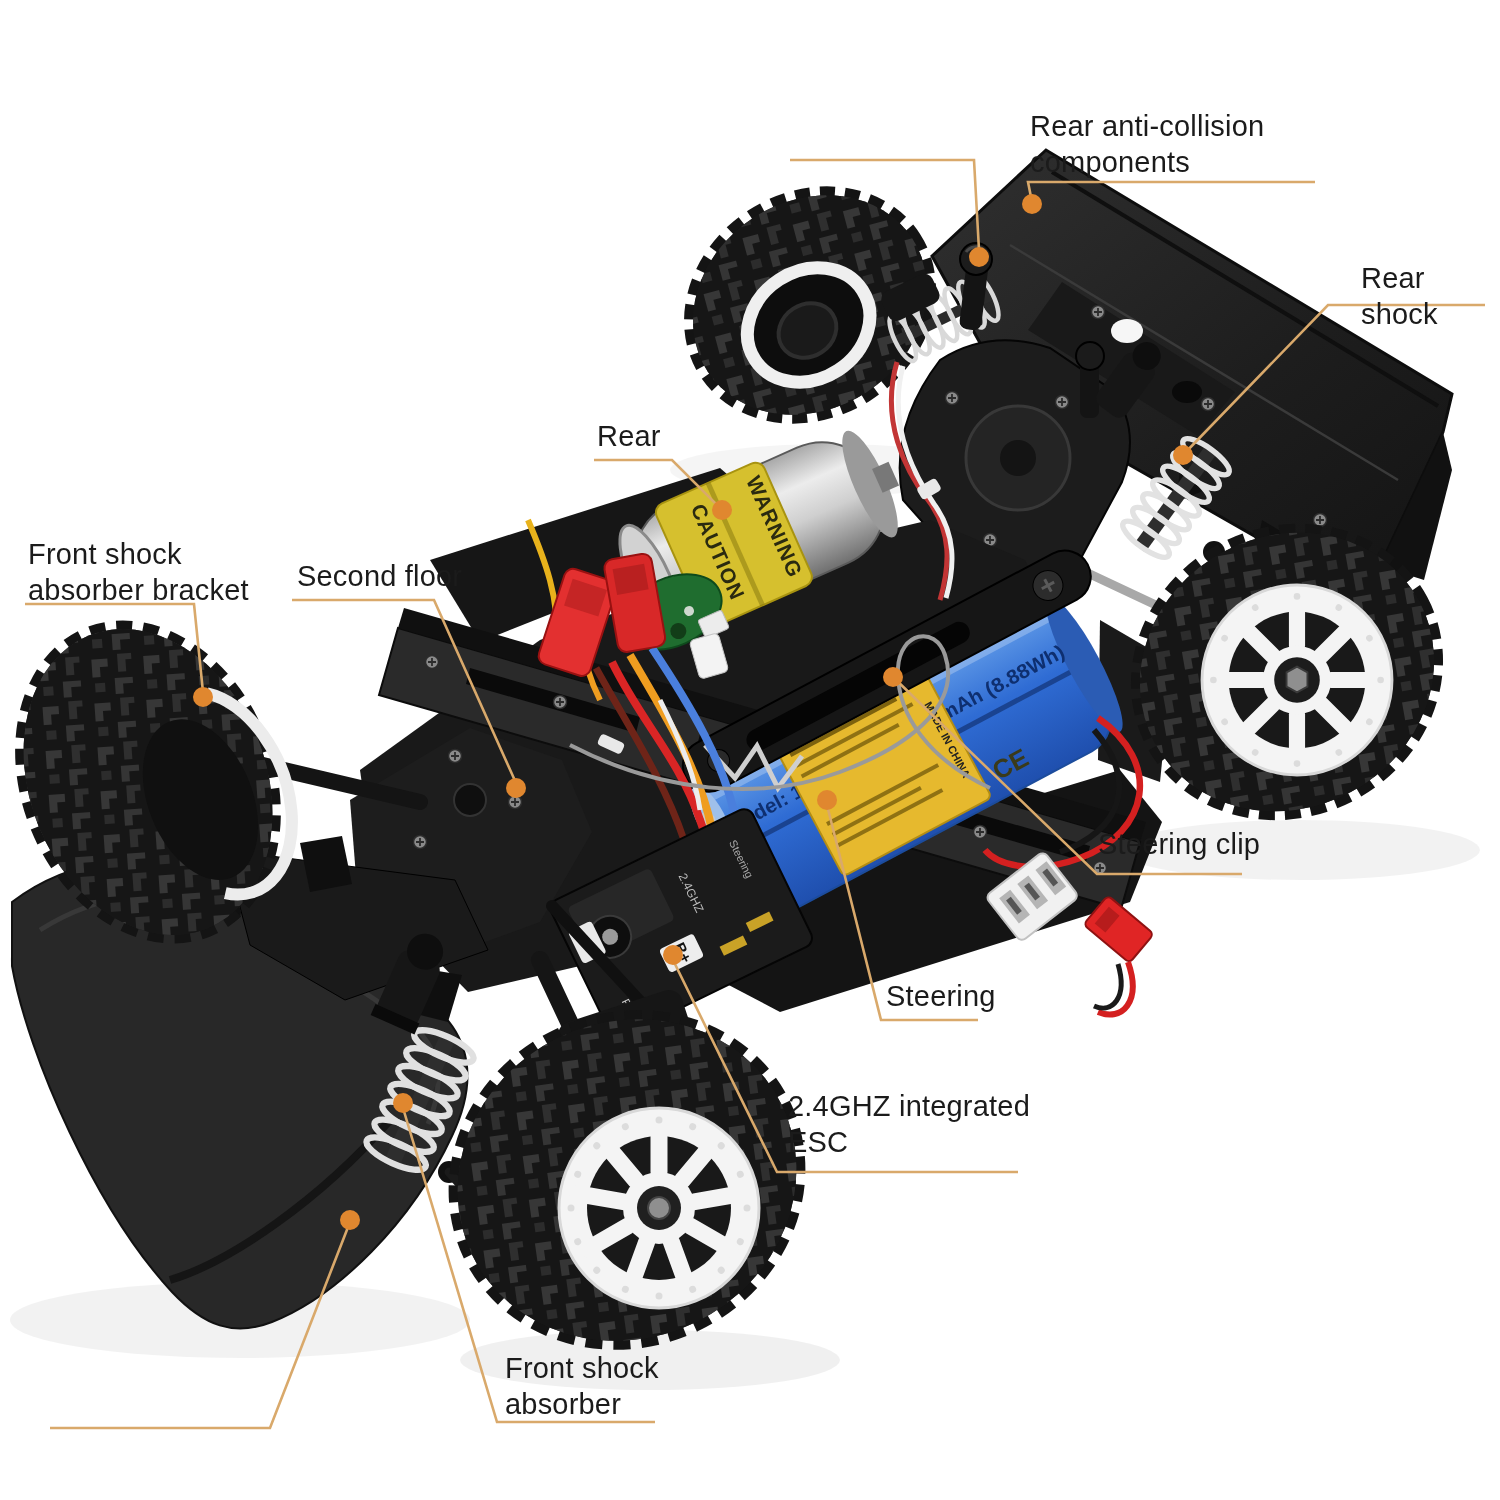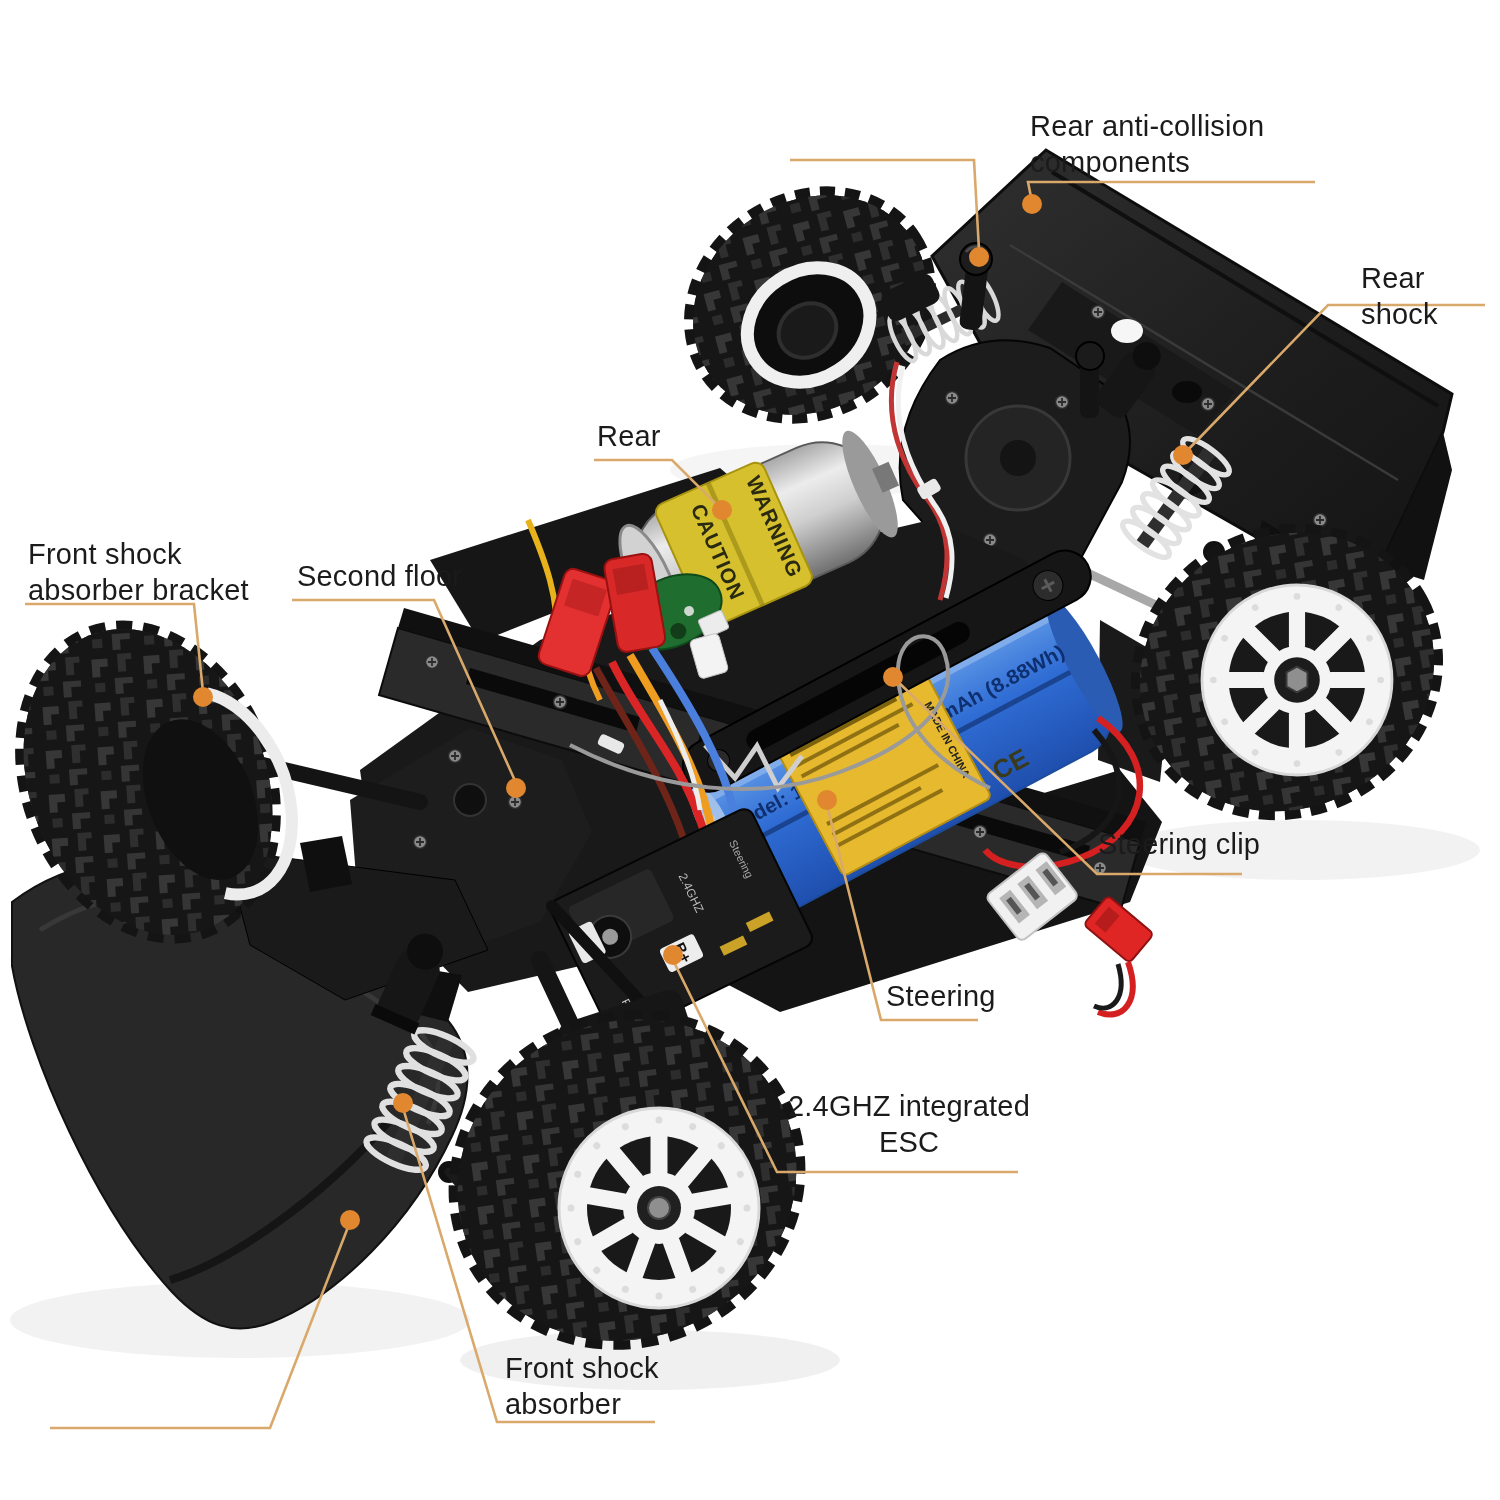--- a/index.html
+++ b/index.html
@@ -9,21 +9,21 @@
   .ann{position:absolute;font-size:29px;line-height:36px;color:#1b1b1b;
        white-space:pre-line;letter-spacing:.2px;}
   #ann-after{left:810px;top:86px;}
   #ann-rearanti{left:1030px;top:108px;}
   #ann-rearshock{left:1337px;top:260px;margin-left:24px;}
   #ann-motor{left:597px;top:418px;}
   #ann-fsb{left:28px;top:536px;}
   #ann-second{left:297px;top:558px;}
   #ann-bclip{left:1098px;top:826px;}
   #ann-battery{left:886px;top:978px;}
-  #ann-esc{left:788px;top:1088px;text-align:center;}
+  #ann-esc{left:788px;top:1088px;}
   #ann-fac{left:48px;top:1344px;}
   #ann-fsa{left:505px;top:1350px;}
 </style>
 </head>
 <body>
 
 <div class="stage">
 
 <svg class="scene" width="1500" height="1500" viewBox="0 0 1500 1500">
   <defs>

